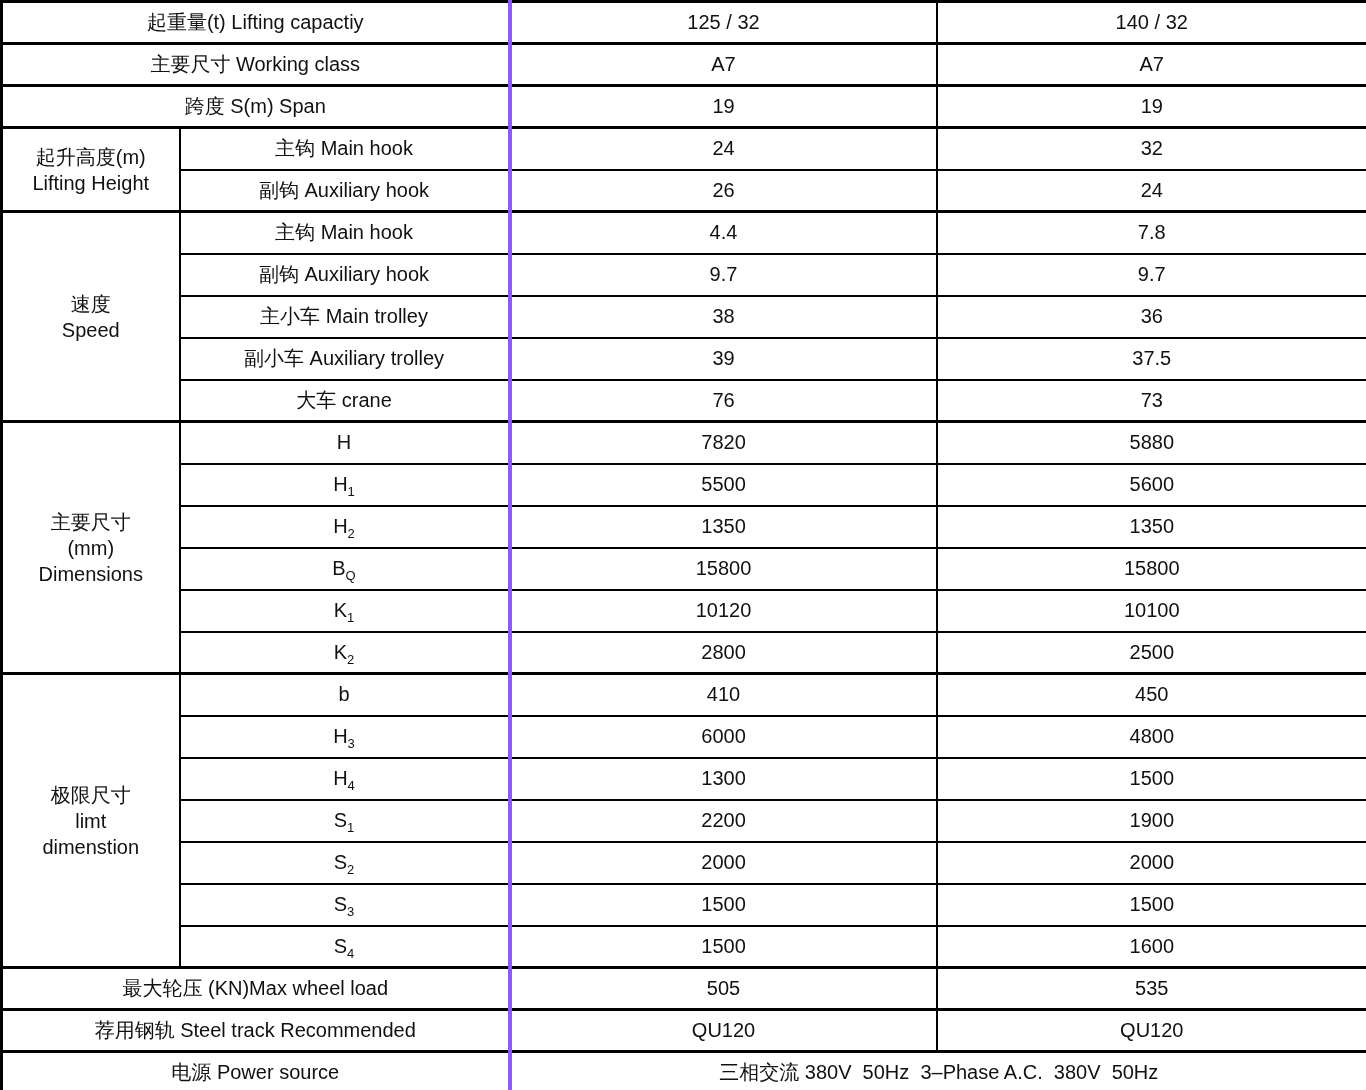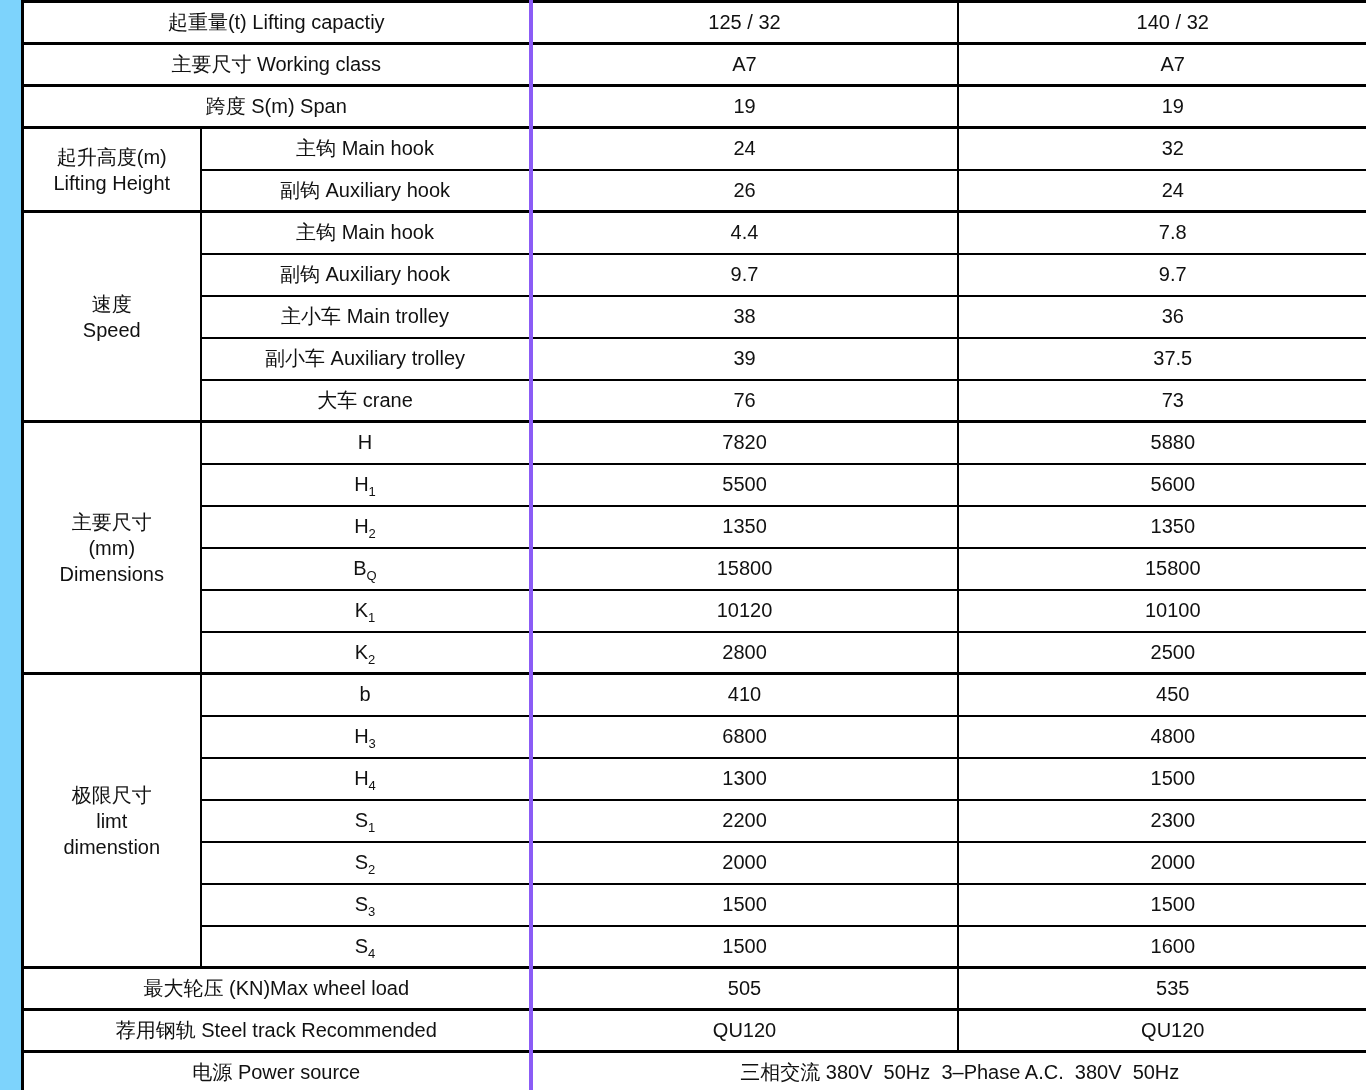--- a/index.html
+++ b/index.html
@@ -3,22 +3,21 @@
 <meta charset="utf-8">
 <style>
   html, body {
     margin: 0;
     padding: 0;
     background: #ffffff;
   }
   .page {
     width: 1272px;
     height: 1090px;
-    background: #7dd3fc;
-    padding-left: 21px;
+    background: #fca5a5;
   }
   table.spec {
     border-collapse: collapse;
     table-layout: fixed;
     width: 1366px;
     height: 1090px;
     border: 3px solid #000;
     font-family: "Liberation Sans", "DejaVu Sans", sans-serif;
     font-size: 20px;
     color: #111111;
@@ -157,32 +156,32 @@
         <span class="gl">极限尺寸</span>
         <span class="gl">limt</span>
         <span class="gl">dimenstion</span>
       </td>
       <td><span>b</span><sub></sub></td>
       <td class="v1"><span>410</span></td>
       <td><span>450</span></td>
     </tr>
     <tr>
       <td><span>H</span><sub>3</sub></td>
-      <td class="v1"><span>6800</span></td>
+      <td class="v1"><span>6000</span></td>
       <td><span>4800</span></td>
     </tr>
     <tr>
       <td><span>H</span><sub>4</sub></td>
       <td class="v1"><span>1300</span></td>
       <td><span>1500</span></td>
     </tr>
     <tr>
       <td><span>S</span><sub>1</sub></td>
       <td class="v1"><span>2200</span></td>
-      <td><span>2300</span></td>
+      <td><span>1900</span></td>
     </tr>
     <tr>
       <td><span>S</span><sub>2</sub></td>
       <td class="v1"><span>2000</span></td>
       <td><span>2000</span></td>
     </tr>
     <tr>
       <td><span>S</span><sub>3</sub></td>
       <td class="v1"><span>1500</span></td>
       <td><span>1500</span></td>

